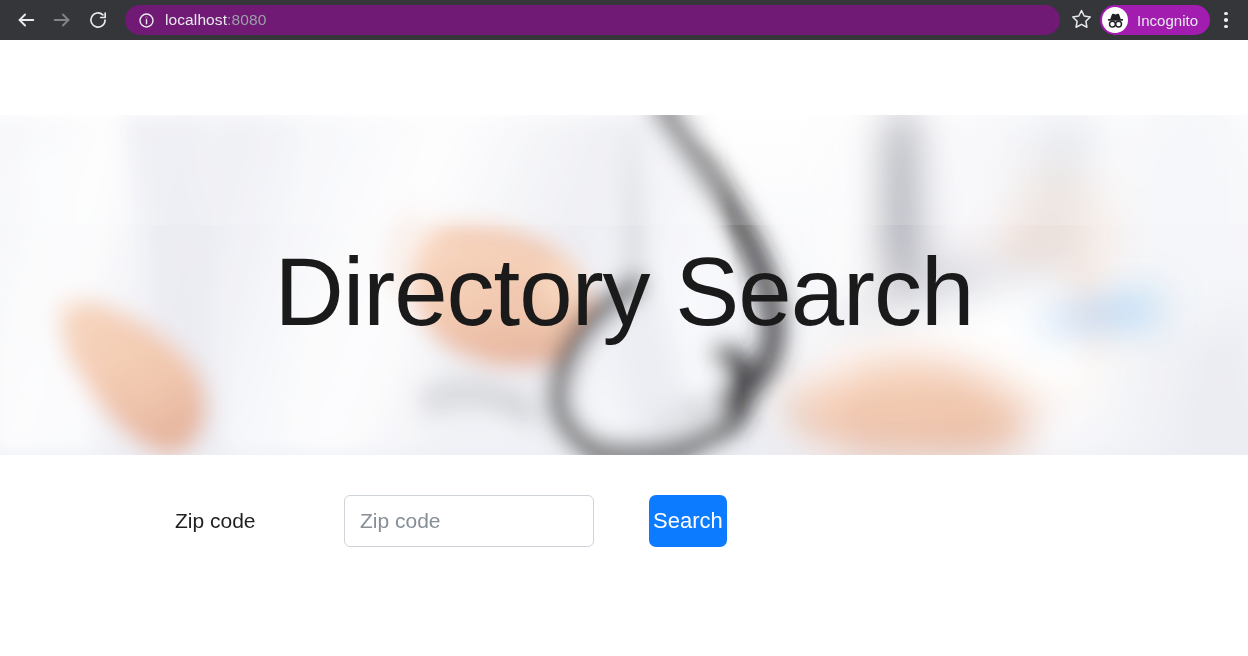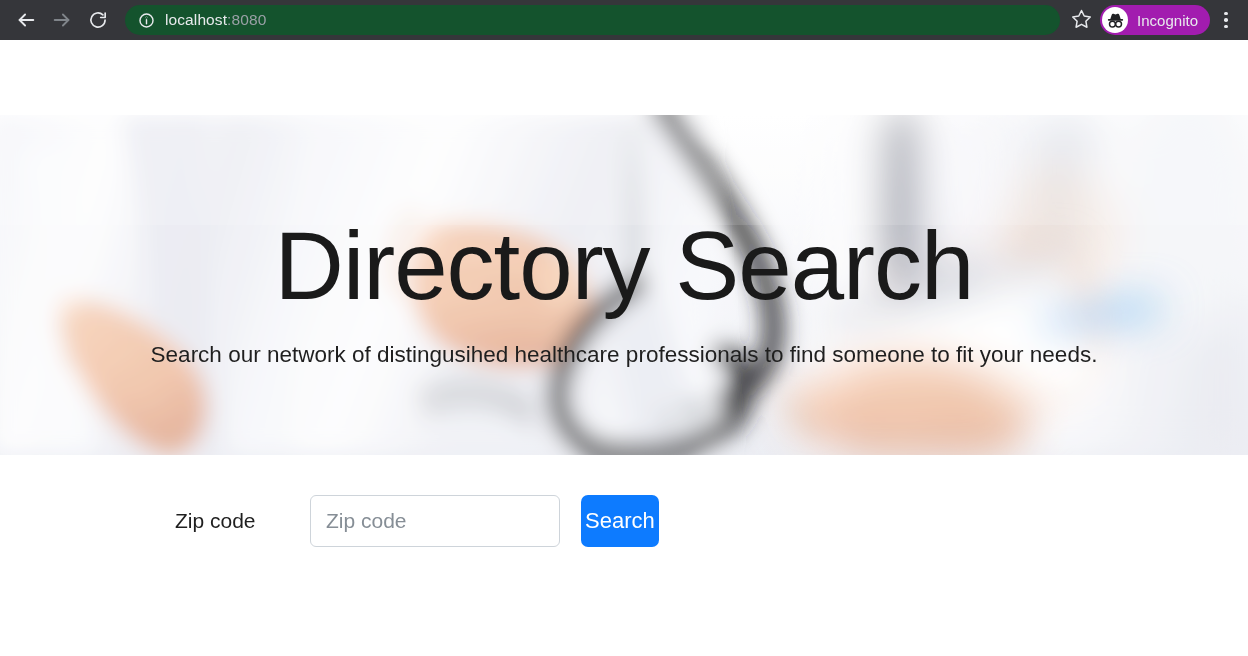--- a/index.html
+++ b/index.html
@@ -28,21 +28,21 @@
     flex: 0 0 auto;
     margin: 0 3px;
     border-radius: 50%;
     cursor: pointer;
   }
   .nav-btn svg { display: block; }
 
   .omnibox {
     flex: 1 1 auto;
     height: 30px;
-    background: #14532d;
+    background: #701a75;
     border-radius: 16px;
     margin-left: 9px;
     margin-right: 6px;
     display: flex;
     align-items: center;
     padding: 12px 12px;
     min-width: 0;
     cursor: text;
   }
   .site-info-icon {
@@ -154,20 +154,21 @@
     white-space: nowrap;
   }
 
   
   .search-form {
     position: absolute;
     left: 0; top: 455px;
     width: 1248px;
     display: flex;
     align-items: center;
+    gap: 34px;
   }
   .form-label {
     width: 310px;
     padding-left: 175px;
     font-size: 21px;
     color: #1f1f1f;
     flex: 0 0 auto;
   }
   .zip-input {
     width: 250px;
@@ -398,21 +399,20 @@
         <path d="M796 270 C824 258 856 262 876 282 C890 298 884 320 862 328
                  C836 338 804 326 792 306 C784 292 786 278 796 270 Z" fill="url(#skinG)"></path>
       </g>
 
       <rect x="0" y="0" width="1248" height="340" fill="#ffffff" opacity="0.17"></rect>
       <rect x="0" y="0" width="1248" height="110" fill="#ffffff" opacity="0.13"></rect>
     </svg>
 
     <div class="hero-text">
       <h1 class="hero-title">Directory Search</h1>
-      <p class="hero-subtitle">Search our network of distingusihed healthcare professionals to find someone to fit your needs.</p>
     </div>
   </div>
 
   <div class="search-form">
     <label class="form-label">Zip code</label>
     <input class="zip-input" type="text" placeholder="Zip code" style="">
     <button class="search-button">Search</button>
   </div>
 
 </div>

